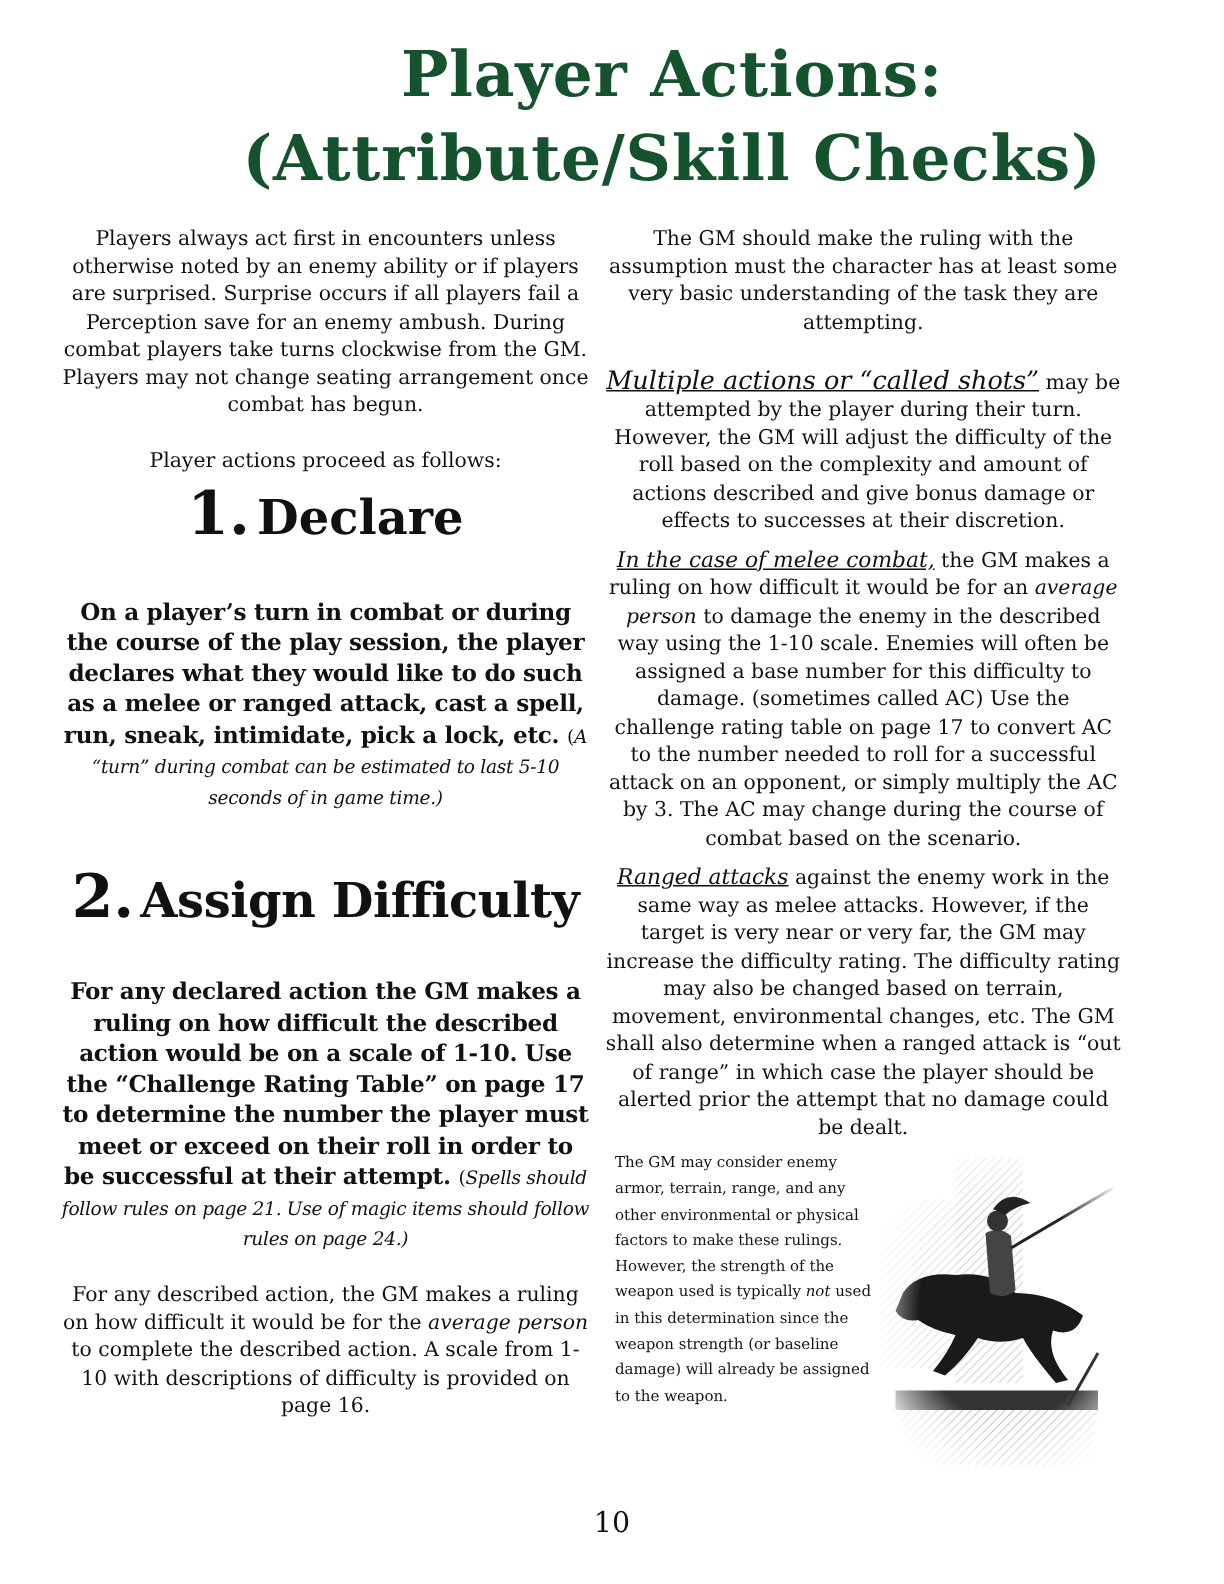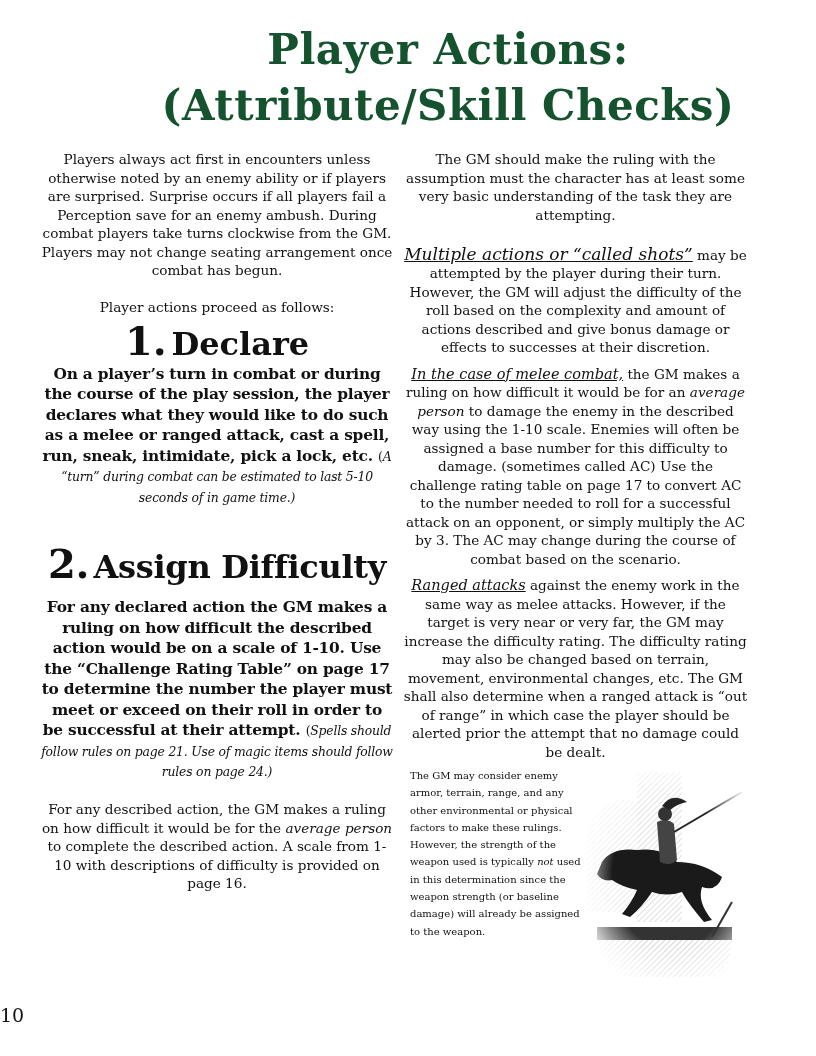--- a/index.html
+++ b/index.html
@@ -6,30 +6,30 @@
   body { width: 816px; height: 1056px; position: relative; overflow: hidden; color: #111; font-family: "DejaVu Serif", serif; }
   .title { position: absolute; left: 0; top: 22px; width: 816px; text-align: center; font-family: "DejaVu Serif", serif; font-weight: bold; font-size: 42px; line-height: 56px; color: #14532d; letter-spacing: 0.5px; margin-left: 40px; }
   .col { position: absolute; font-size: 13.6px; line-height: 18.5px; text-align: center; }
   .left { left: 41px; top: 150px; width: 352px; }
   .right { left: 403px; top: 150px; width: 345px; }
   p { margin: 0; }
   .gap { height: 18.5px; }
   .h-step { font-family: "DejaVu Serif", serif; font-weight: bold; margin: 0; white-space: nowrap; }
   .h-step .num { font-size: 40px; }
   .h-step .lbl { font-size: 32px; }
-  .h1 { margin-top: 10px; line-height: 28px; }
+  .h1 { margin-top: 0; line-height: 51px; }
   .h2 { margin-top: 33px; line-height: 48px; letter-spacing: -0.3px; }
-  .bold-lead { font-weight: bold; font-size: 15.4px; line-height: 20.5px; letter-spacing: -0.2px; }
+  .bold-lead { font-weight: bold; font-size: 15.4px; line-height: 20.5px; letter-spacing: -0.2px; margin-top: 20px; }
   .note { font-style: italic; font-weight: normal; font-size: 12.4px; line-height: 18px; }
   .note-start { font-style: normal; }
   em { font-style: italic; }
   .ul-it { font-style: italic; text-decoration: underline; }
   .box-text { position: absolute; left: 410px; top: 767px; width: 172px; font-size: 10px; line-height: 17.3px; }
   .illus { position: absolute; left: 582px; top: 762px; width: 180px; height: 225px; }
-  .page-num { position: absolute; left: 0; top: 1004px; width: 816px; text-align: left; font-size: 19px; }
+  .page-num { position: absolute; left: 0; top: 1004px; width: 816px; text-align: center; font-size: 19px; }
 </style>
 </head>
 <body>
 
 <div class="title">
   <div>Player Actions:</div>
   <div>(Attribute/Skill Checks)</div>
 </div>
 
 <div class="col left">

